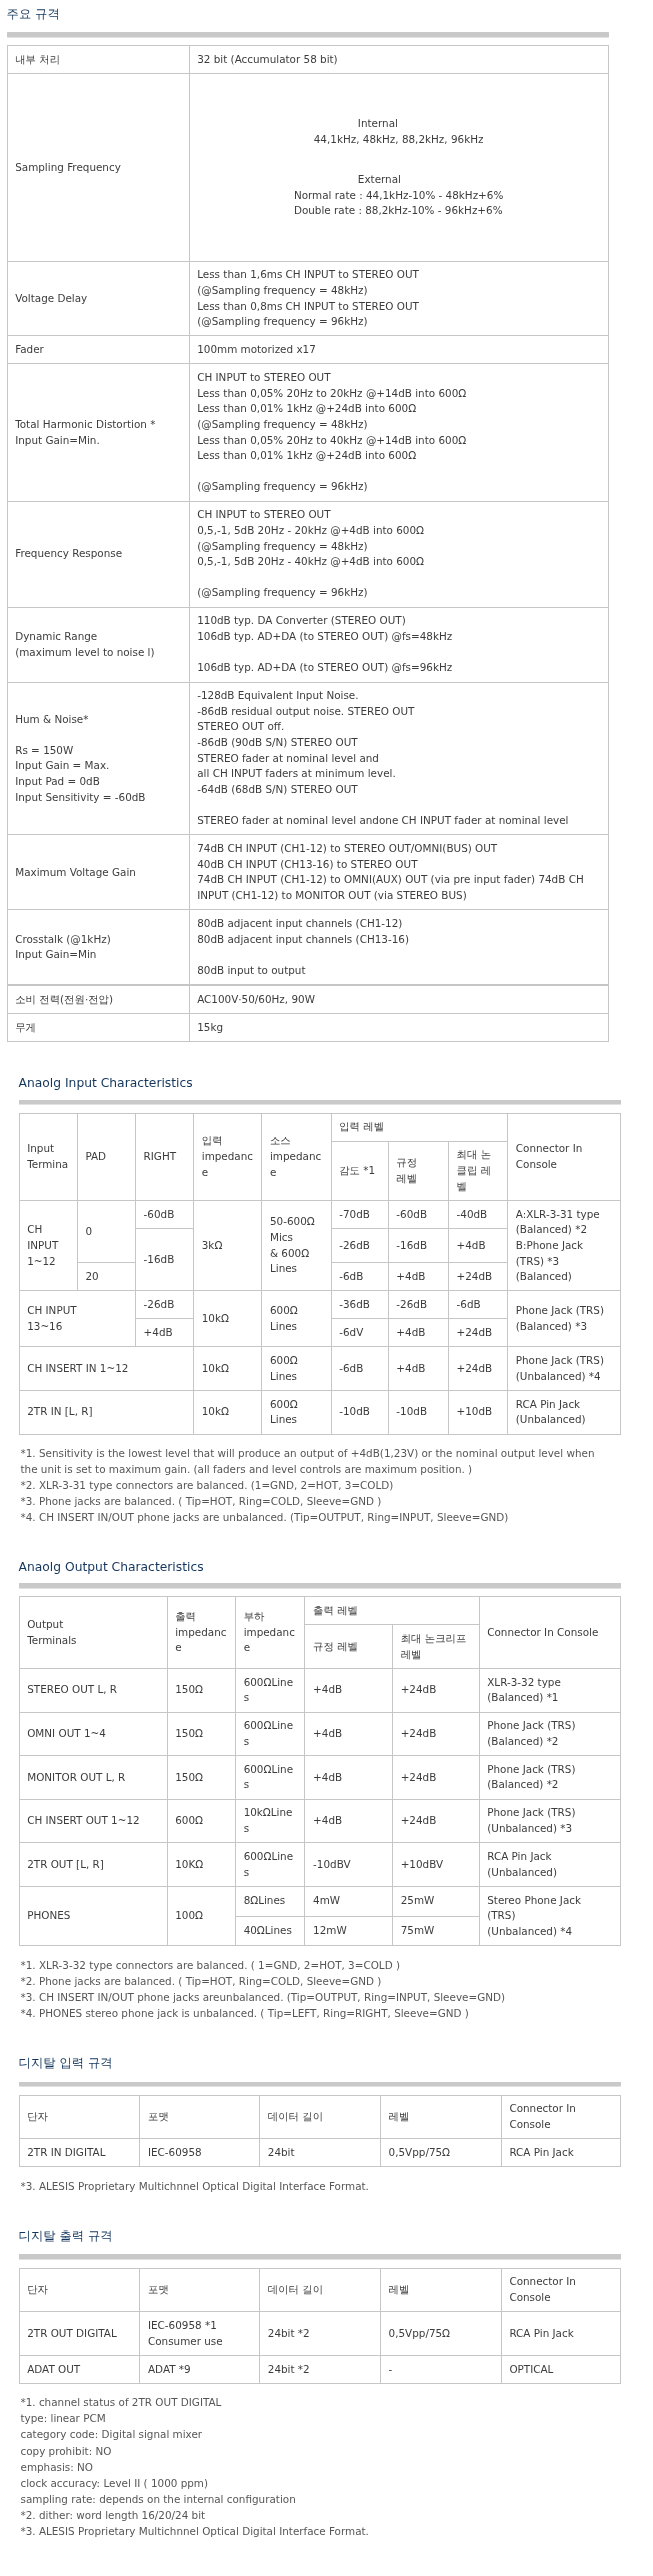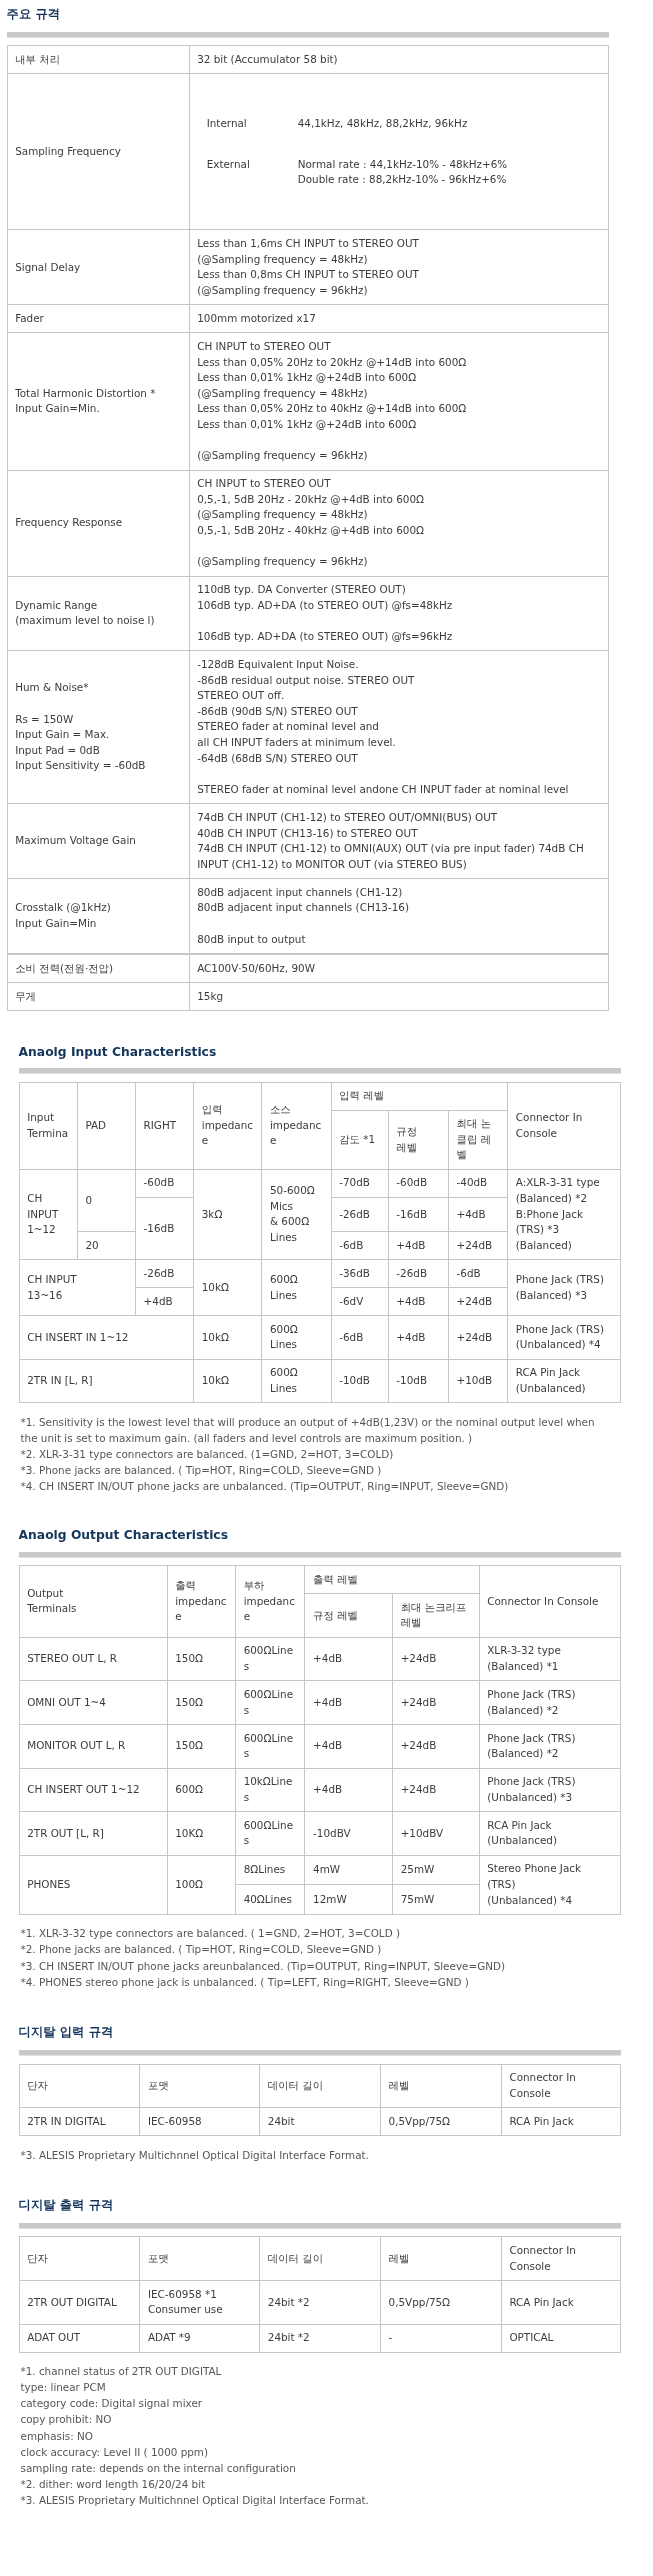--- a/index.html
+++ b/index.html
@@ -8,21 +8,21 @@
     font-family:"DejaVu Sans","Liberation Sans",sans-serif;
     font-size:10.4px;
     color:#3c3c3c;
     -webkit-font-smoothing:none;
   }
   .wrap{padding:5.7px 45px 66px 6.6px;}
   section{margin:0;}
   .sec-gap{margin-top:34px;margin-left:12px;}
   h2.sec-title{
     font-size:12.3px;
-    font-weight:bold;
+    font-weight:normal;
     color:#14365c;
     margin:0;
     letter-spacing:0;
   }
   .bar{height:4.7px;background:#c9c9c9;margin:9.5px 0 7.6px 0;width:602px;border-bottom:0.9px solid #e2e2e2;}
   table.t{
     border-collapse:collapse;
     table-layout:fixed;
     width:602px;
     background:#fff;
@@ -34,21 +34,21 @@
     text-align:left;
     font-weight:normal;
     vertical-align:middle;
     white-space:pre-line;
     word-wrap:break-word;
     color:#3c3c3c;
     font-size:10.4px;
   }
   td.nopad{padding:3.8px 0;}
   .sf{display:block;}
-  .sf-row{display:flex;align-items:flex-start;margin:4.7px 0;}
+  .sf-row{display:flex;align-items:center;margin:4.7px 0;flex-direction:column;}
   .sf-l{flex:none;width:91px;padding-left:9.5px;}
   .sf-v{white-space:pre-line;}
   .notes{
     margin:10.4px 1.9px 23px 1.9px;
     color:#565656;
     line-height:1.55;
     white-space:pre-line;
   }
   .notes.tight{margin-bottom:0;}
 </style>
@@ -80,21 +80,21 @@
               </div>
               <div class="sf-row">
                 <span class="sf-l">External</span>
                 <span class="sf-v">Normal rate : 44,1kHz-10% - 48kHz+6%
 Double rate : 88,2kHz-10% - 96kHz+6%</span>
               </div>
             </div>
           </td>
         </tr>
         <tr>
-          <td>Signal Delay</td>
+          <td>Voltage Delay</td>
           <td>Less than 1,6ms CH INPUT to STEREO OUT
 (@Sampling frequency = 48kHz)
 Less than 0,8ms CH INPUT to STEREO OUT
 (@Sampling frequency = 96kHz)</td>
         </tr>
         <tr>
           <td>Fader</td>
           <td>100mm motorized x17</td>
         </tr>
         <tr>

